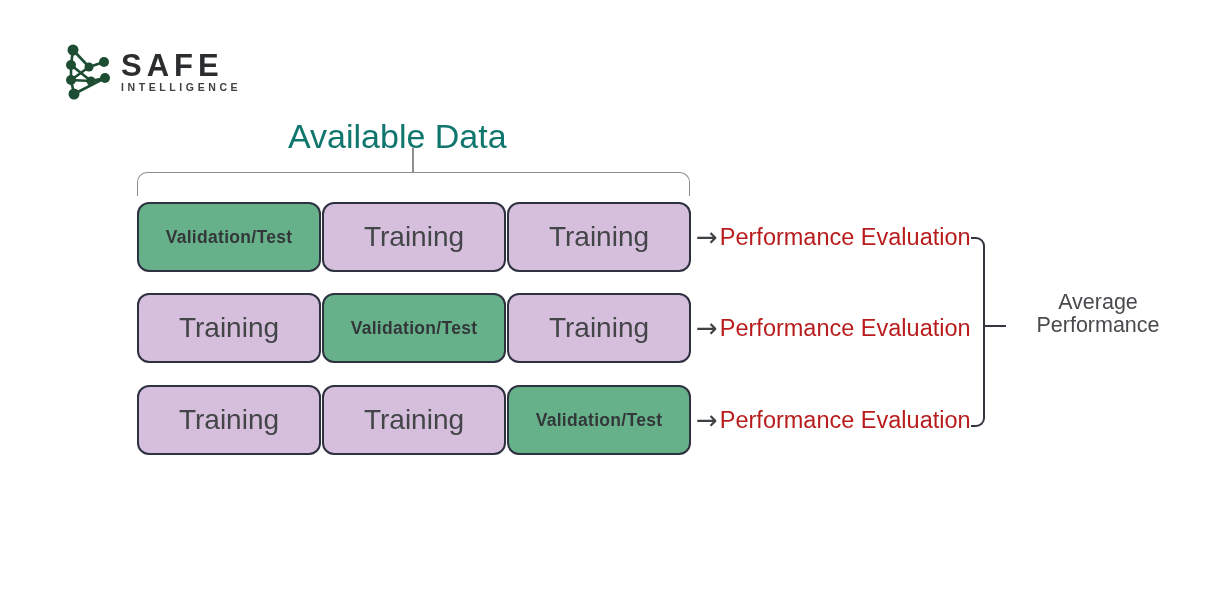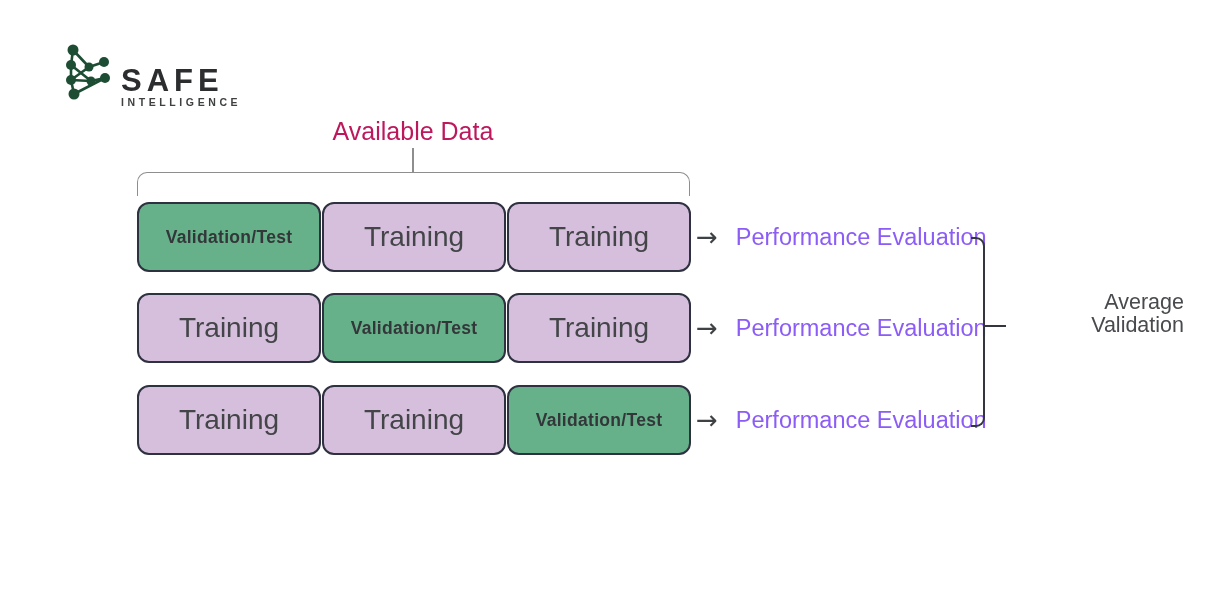--- a/index.html
+++ b/index.html
@@ -8,34 +8,34 @@
     position: relative;
     width: 1222px;
     height: 601px;
     background: #ffffff;
     overflow: hidden;
     font-family: "Liberation Sans", sans-serif;
   }
 
   
   .logo-icon { position: absolute; left: 63px; top: 43px; width: 48px; height: 58px; }
-  .logo-text { position: absolute; left: 121px; top: 65px; }
+  .logo-text { position: absolute; left: 121px; top: 50px; }
   .brand {
     font-size: 31px; font-weight: 600; letter-spacing: 5px;
     color: #2b2d2f; line-height: 1;
   }
   .brand-sub {
     font-size: 10.5px; font-weight: 600; letter-spacing: 3.6px;
     color: #3e4042; margin-top: 0;
   }
 
   
   .avail-label {
     position: absolute; left: 288px; top: 117px; width: 250px;
-    text-align: center; font-size: 25px; color: #be185d;
+    text-align: left; font-size: 34px; color: #0f766e;
   }
   .avail-connector {
     position: absolute; left: 412px; top: 148px; width: 2px; height: 25px;
     background: var(--top-bracket, #8e8e8e);
   }
   .top-bracket {
     position: absolute; left: 137px; top: 172px; width: 553px; height: 24px;
     border-top: 1.5px solid var(--top-bracket, #8e8e8e);
     border-left: 1.5px solid var(--top-bracket, #8e8e8e);
     border-right: 1.5px solid var(--top-bracket, #8e8e8e);
@@ -63,38 +63,38 @@
     font-size: 28px; color: #434548; font-weight: 400;
   }
   .cell.validation .cell-label {
     font-size: 17.5px; color: #33373a; font-weight: 700; letter-spacing: 0.3px;
   }
   .flow-arrow {
     font-size: 26px; color: #3f4245; margin-left: 4px; line-height: 1;
     font-family: "DejaVu Sans", sans-serif;
   }
   .perf-label {
-    font-size: 23.5px; color: #8b5cf6; margin-left: 18px; white-space: nowrap;
+    font-size: 23.5px; color: #b91c1c; margin-left: 2px; white-space: nowrap;
   }
 
   
   .right-bracket {
     position: absolute; left: 971px; top: 237px; width: 14px; height: 190px;
     border-top: 2px solid var(--right-bracket, #33363e);
     border-right: 2px solid var(--right-bracket, #33363e);
     border-bottom: 2px solid var(--right-bracket, #33363e);
     border-radius: 0 9px 9px 0;
   }
   .right-bracket-tick {
     position: absolute; left: 983px; top: 325px; width: 23px; height: 2px;
     background: var(--right-bracket, #33363e);
   }
   .avg-label {
     position: absolute; left: 1012px; top: 291px; width: 172px;
-    text-align: right; font-size: 21.5px; line-height: 1.07; color: #484a4d;
+    text-align: center; font-size: 21.5px; line-height: 1.07; color: #484a4d;
   }
   .avg-label span { display: block; }
 </style>
 </head>
 <body>
 
 <div class="canvas">
 
   <svg class="logo-icon" viewBox="0 0 48 58" xmlns="http://www.w3.org/2000/svg">
     <g stroke="#1d4d33" stroke-width="2.6" fill="none">
@@ -168,16 +168,16 @@
       <span class="cell-label">Validation/Test</span>
     </div>
     <span class="flow-arrow">→</span>
     <span class="perf-label">Performance Evaluation</span>
   </div>
 
   <div class="right-bracket"></div>
   <div class="right-bracket-tick"></div>
   <div class="avg-label">
     <span>Average</span>
-    <span>Validation</span>
+    <span>Performance</span>
   </div>
 
 </div>
 
 </body></html>

